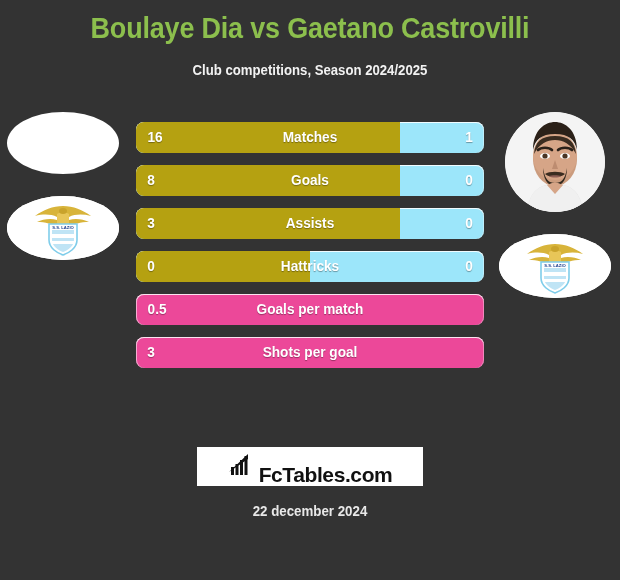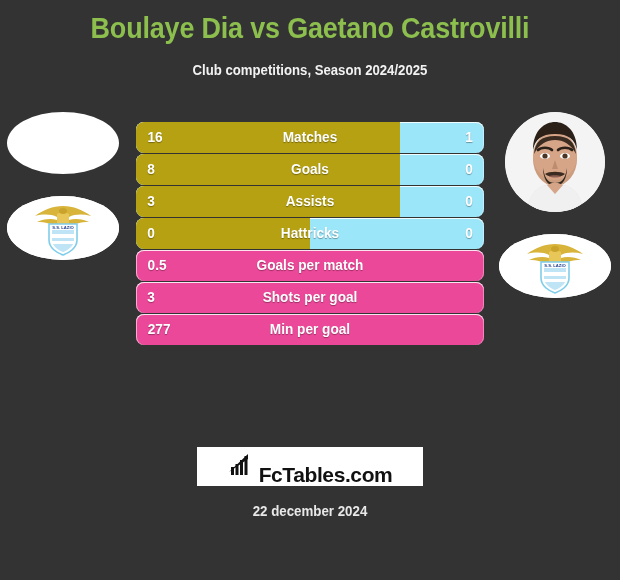--- a/index.html
+++ b/index.html
@@ -91,21 +91,21 @@
   
   .bars {
     position: absolute;
     left: 136px;
     top: 122px;
     width: 348px;
   }
   .bar-row {
     position: relative;
     height: 31px;
-    margin-bottom: 1px;
+    margin-bottom: 12px;
     border-radius: 8px;
     overflow: hidden;
     background: #9ce6fa;
     box-shadow: inset 0 1px 0 rgba(255,255,255,0.85),
                 inset 1px 0 0 rgba(255,255,255,0.55),
                 inset -1px 0 0 rgba(255,255,255,0.35);
   }
   .bar-row.single {
     background: #ec4899;
   }
@@ -286,24 +286,20 @@
     <div class="bar-row single">
       <div class="val val-left">0.5</div>
       <div class="bar-label">Goals per match</div>
     </div>
 
     <div class="bar-row single">
       <div class="val val-left">3</div>
       <div class="bar-label">Shots per goal</div>
     </div>
 
-    <div class="bar-row single">
-      <div class="val val-left">277</div>
-      <div class="bar-label">Min per goal</div>
-    </div>
 
   </div>
 
   <div class="brand-box">
     <span>
       <svg width="26" height="24" viewBox="0 0 26 24">
         <path d="M3 22 L3 14 L6 14 L6 22 Z" fill="#111111"></path>
         <path d="M7.5 22 L7.5 11 L10.5 11 L10.5 22 Z" fill="#111111"></path>
         <path d="M12 22 L12 7 L15 7 L15 22 Z" fill="#111111"></path>
         <path d="M16.5 22 L16.5 3 L19.5 3 L19.5 22 Z" fill="#111111"></path>

